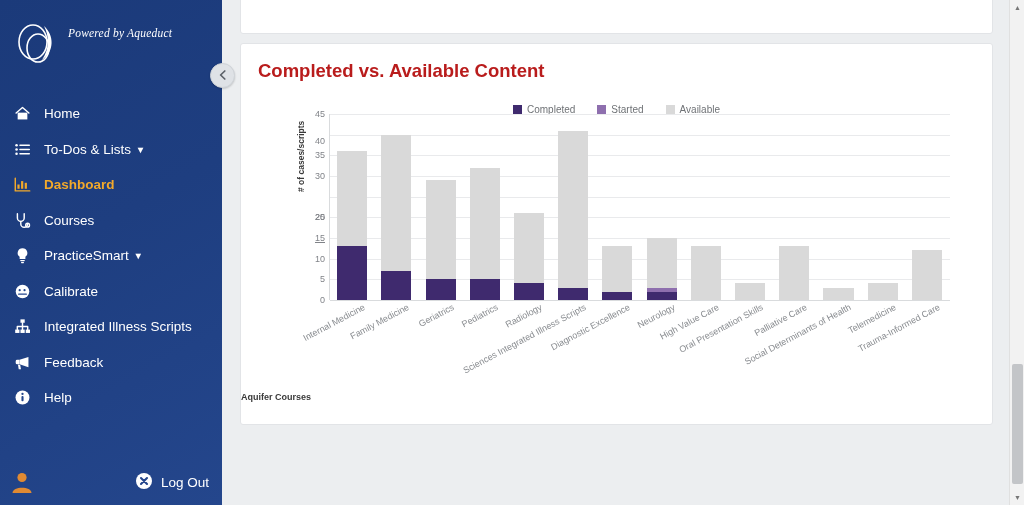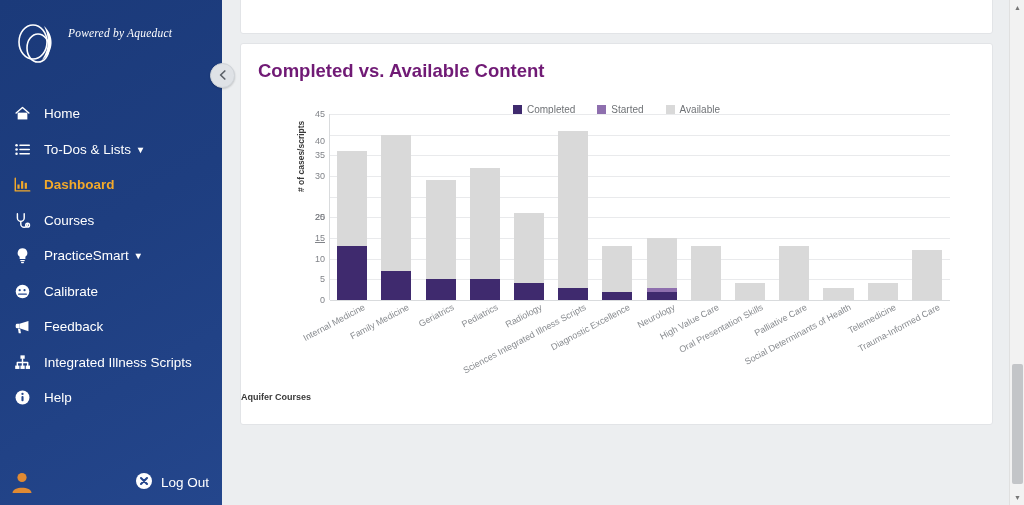--- a/index.html
+++ b/index.html
@@ -79,21 +79,21 @@
   }
   .card {
     position: absolute; background: #ffffff;
     border: 1px solid #e2e4e7; border-radius: 3px;
   }
   #card-top { left: 18px; top: -36px; width: 753px; height: 70px; }
 
   #card-chart { left: 18px; top: 43px; width: 753px; height: 382px; }
   .card-title {
     position: absolute; left: 17px; top: 16px;
-    font-size: 18.5px; font-weight: bold; color: #701a75;
+    font-size: 18.5px; font-weight: bold; color: #b91c1c;
   }
 
   
   #legend {
     position: absolute; top: 60px; left: 0; width: 100%;
     display: flex; justify-content: center; gap: 22px;
     font-size: 10px; color: #6f7276;
   }
   .lg { display: flex; align-items: center; cursor: pointer; }
   .lg-sw { width: 9px; height: 9px; margin-right: 5px; }
@@ -250,38 +250,38 @@
               <circle cx="6.7" cy="8.5" r="1.3" fill="#24468c"></circle>
               <circle cx="12.4" cy="8.5" r="1.3" fill="#24468c"></circle>
               <path d="M5.5 13.2h9" stroke="#24468c" stroke-width="1.5" stroke-linecap="round" fill="none"></path>
             </svg>
           </span>
           <span class="nav-label">Calibrate</span>
         </div>
         <div class="nav-item">
           <span class="nav-ico">
             <svg viewBox="0 0 20 20" width="17" height="17">
-              <path d="M17 3.5v12L6.5 12.2V6.8L17 3.5Z" fill="currentColor"></path>
-              <path d="M6.5 6.8H3.6A1.6 1.6 0 0 0 2 8.4v2.2a1.6 1.6 0 0 0 1.6 1.6h2.9" fill="currentColor"></path>
-              <path d="M4.6 12.4 5.6 18h2.6l-.9-5.1" fill="currentColor"></path>
-            </svg>
-          </span>
-          <span class="nav-label">Feedback</span>
-        </div>
-        <div class="nav-item">
-          <span class="nav-ico">
-            <svg viewBox="0 0 20 20" width="17" height="17">
               <rect x="7.6" y="1.6" width="5" height="4" fill="currentColor"></rect>
               <rect x="1.4" y="13.6" width="5" height="4" fill="currentColor"></rect>
               <rect x="7.6" y="13.6" width="5" height="4" fill="currentColor"></rect>
               <rect x="13.8" y="13.6" width="5" height="4" fill="currentColor"></rect>
               <path d="M10 5.6v4.4M3.9 13.6v-3.6h12.2v3.6M10 10v3.6" stroke="currentColor" fill="none" stroke-width="1.7" stroke-linecap="round" stroke-linejoin="round"></path>
             </svg>
           </span>
           <span class="nav-label">Integrated Illness Scripts</span>
+        </div>
+        <div class="nav-item">
+          <span class="nav-ico">
+            <svg viewBox="0 0 20 20" width="17" height="17">
+              <path d="M17 3.5v12L6.5 12.2V6.8L17 3.5Z" fill="currentColor"></path>
+              <path d="M6.5 6.8H3.6A1.6 1.6 0 0 0 2 8.4v2.2a1.6 1.6 0 0 0 1.6 1.6h2.9" fill="currentColor"></path>
+              <path d="M4.6 12.4 5.6 18h2.6l-.9-5.1" fill="currentColor"></path>
+            </svg>
+          </span>
+          <span class="nav-label">Feedback</span>
         </div>
         <div class="nav-item">
           <span class="nav-ico">
             <svg viewBox="0 0 20 20" width="17" height="17">
               <circle cx="10" cy="10" r="8.2" fill="currentColor"></circle>
               <circle cx="10" cy="5.8" r="1.35" fill="#24468c"></circle>
               <rect x="8.75" y="8.2" width="2.5" height="6.2" rx="1.1" fill="#24468c"></rect>
             </svg>
           </span>
           <span class="nav-label">Help</span>

